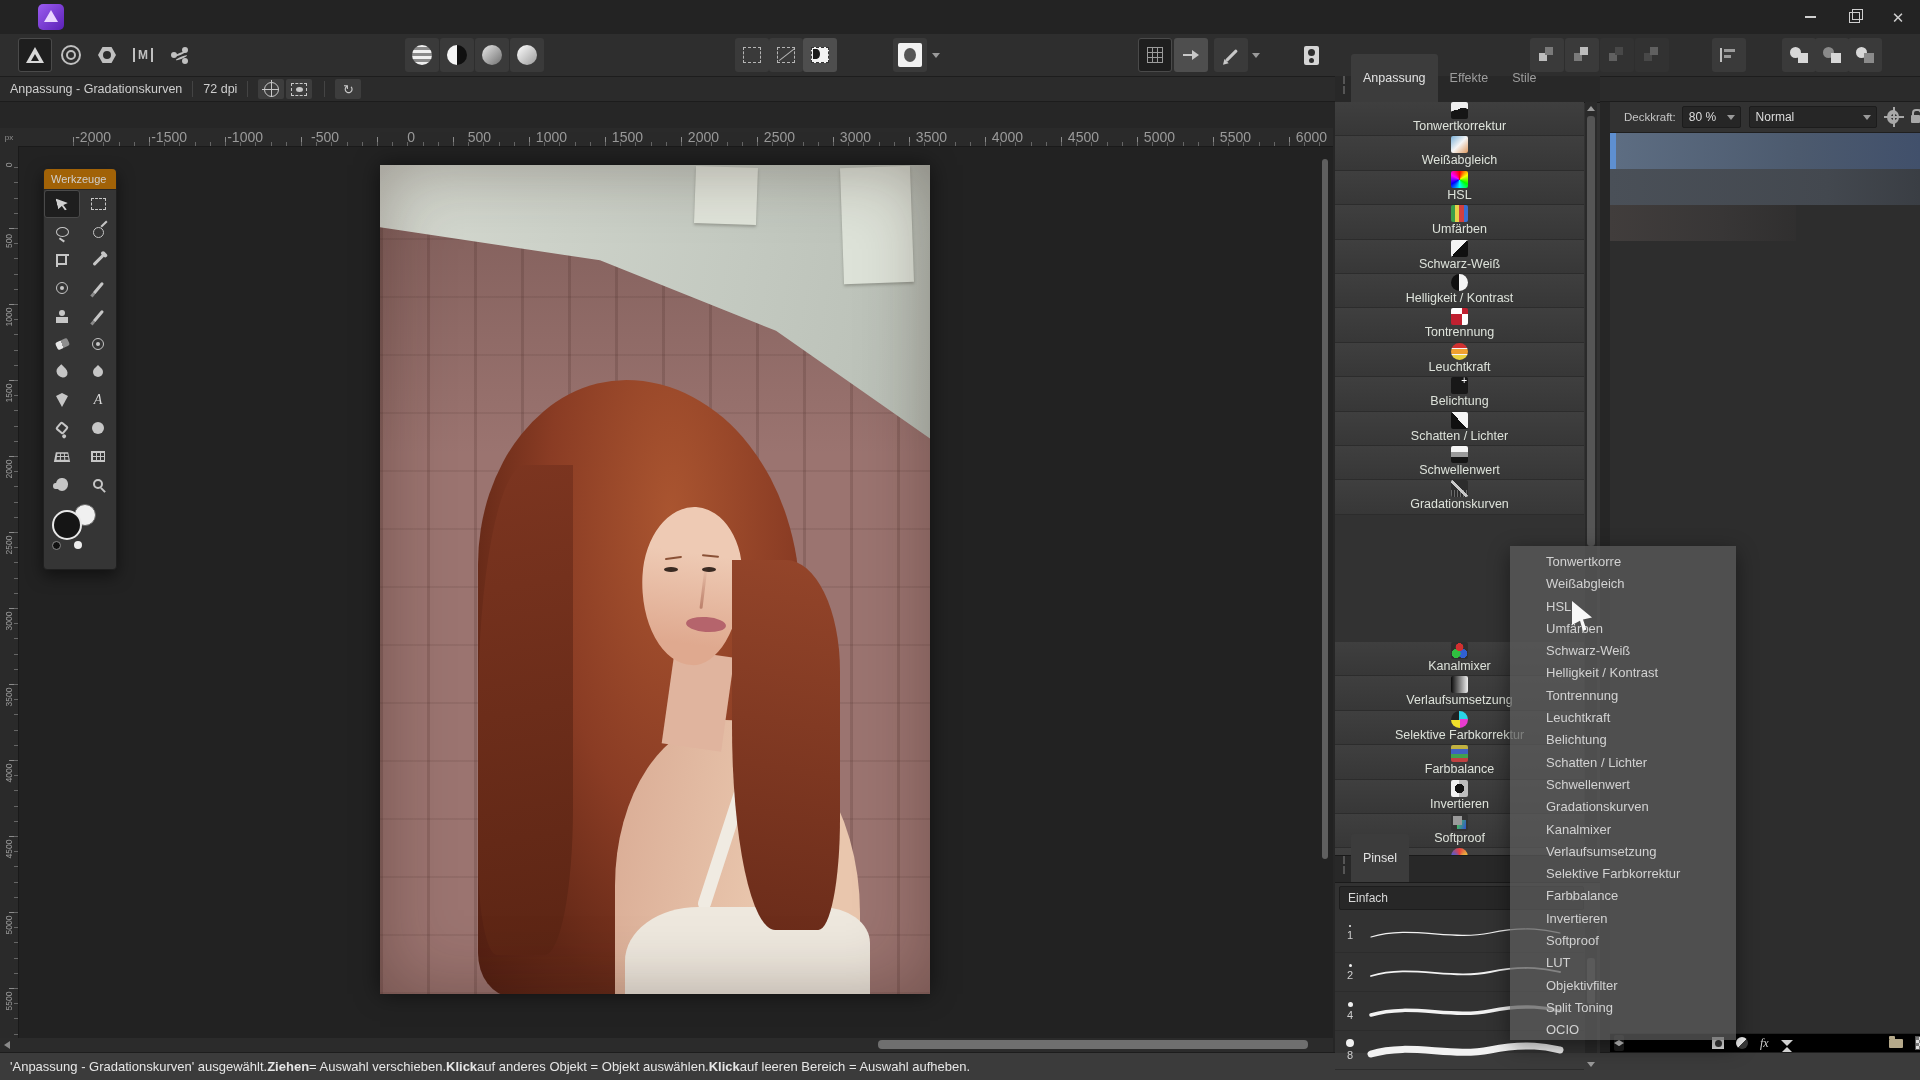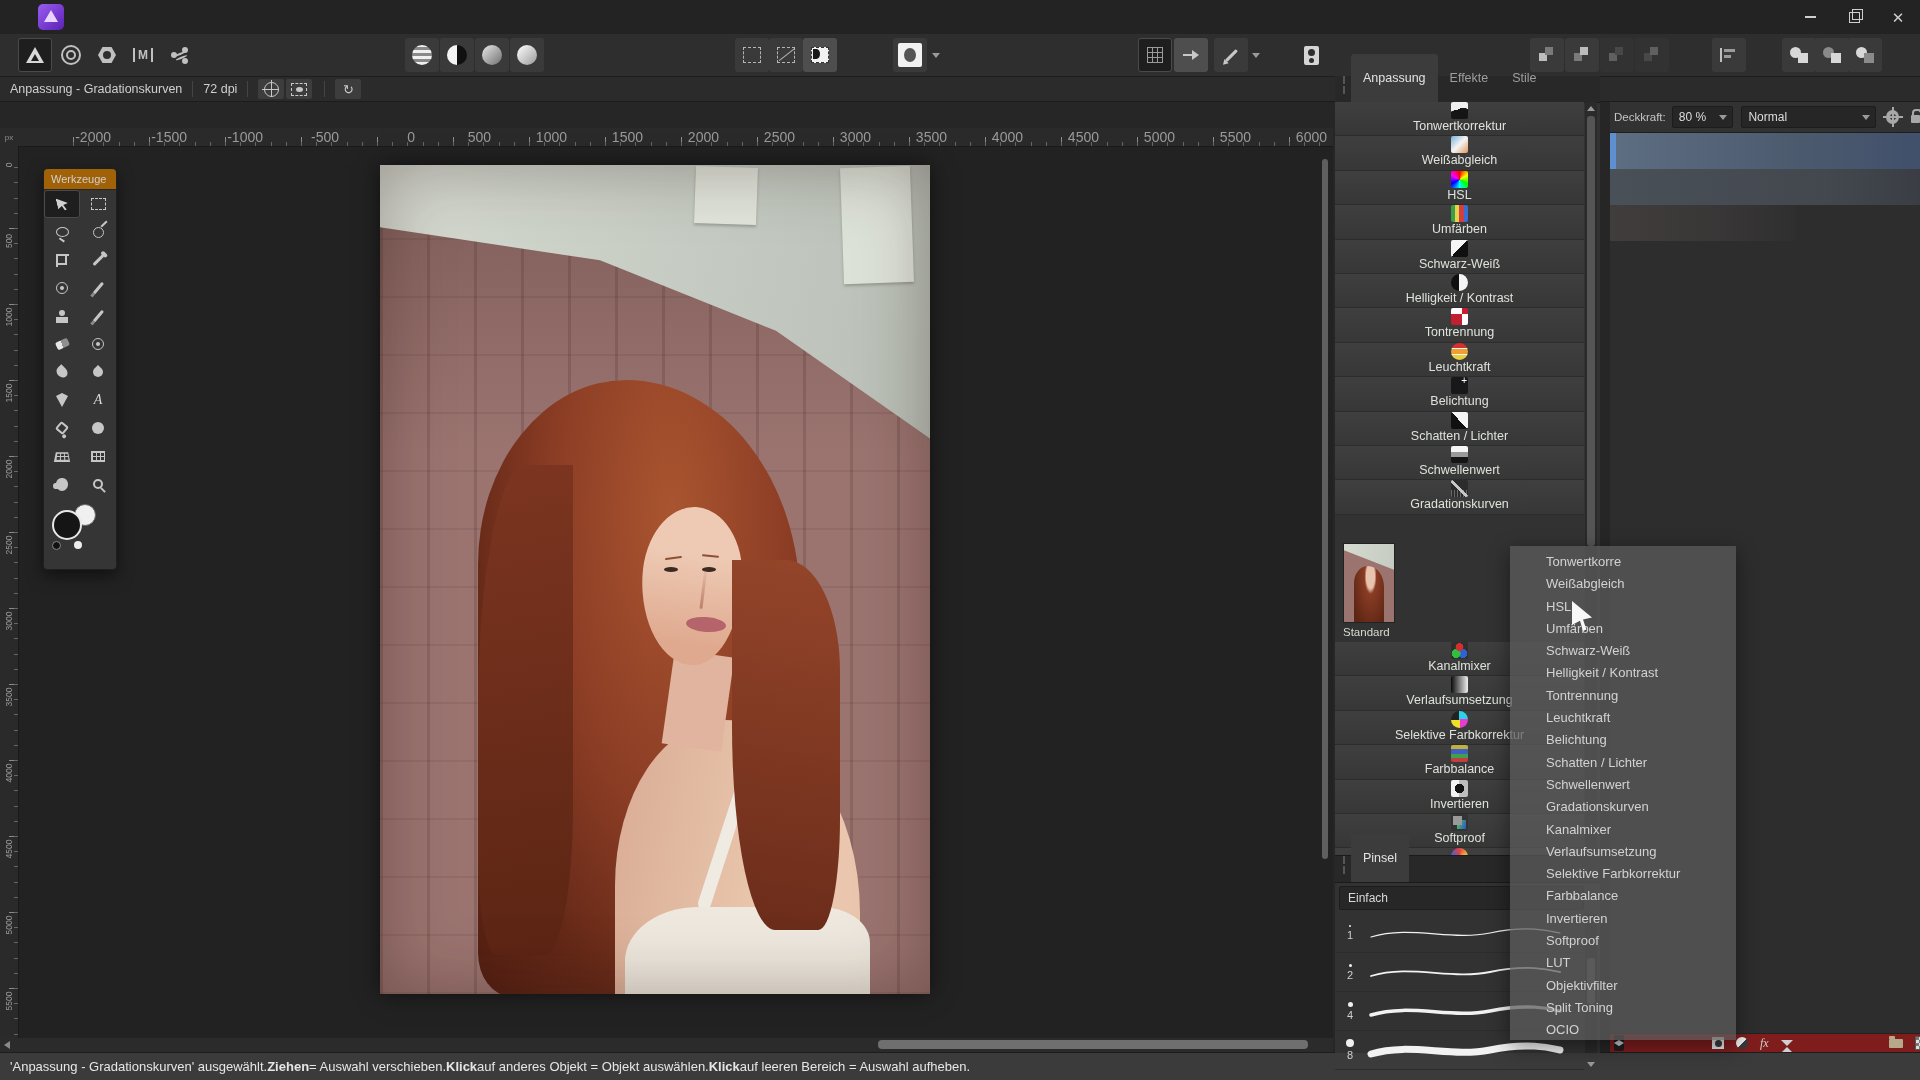--- a/index.html
+++ b/index.html
@@ -299,37 +299,37 @@
   .brush-scroll{position:absolute;left:250px;top:58px;width:12px;height:139px;background:#2a2a2a;}
   .brush-scroll .thumb{position:absolute;left:2px;top:44px;width:8px;height:46px;background:#555;border-radius:3px;}
   .brush-scroll .dn{position:absolute;left:2px;bottom:-14px;width:0;height:0;border-left:4px solid transparent;
       border-right:4px solid transparent;border-top:5px solid #9a9a9a;}
 
   
   .layers-panel{position:absolute;left:1610px;top:102px;width:310px;height:950px;background:#2d2d2d;}
   .burger{margin-left:auto;margin-right:10px;margin-bottom:9px;width:14px;}
   .burger i{display:block;height:2px;background:#b5b5b5;margin-bottom:2px;}
   .layer-controls{height:30px;display:flex;align-items:center;background:#323232;border-bottom:1px solid #1f1f1f;}
-  .lc-label{margin-left:4px;font-size:11.5px;color:#c5c5c5;}
+  .lc-label{margin-left:14px;font-size:11.5px;color:#c5c5c5;}
   .lc-select{height:20px;background:#262626;border:1px solid #1c1c1c;border-radius:2px;
       display:flex;align-items:center;font-size:12px;color:#dcdcdc;}
   .lc-select .caret{margin-left:auto;margin-right:5px;}
   .gear{width:14px;height:14px;border-radius:50%;background:#a8a8a8;position:relative;margin-left:10px;}
   .gear::before{content:"";position:absolute;left:4px;top:4px;width:6px;height:6px;border-radius:50%;background:#323232;}
   .gear::after{content:"";position:absolute;left:6px;top:-3px;width:2px;height:20px;background:#a8a8a8;}
   .gear i{position:absolute;left:-3px;top:6px;width:20px;height:2px;background:#a8a8a8;}
   .lock{width:10px;height:8px;background:#a8a8a8;border-radius:1px;position:relative;margin-left:12px;margin-top:4px;}
   .lock::before{content:"";position:absolute;left:1px;top:-6px;width:6px;height:6px;border:2px solid #a8a8a8;
       border-bottom:none;border-radius:4px 4px 0 0;}
   .layer-rows{position:relative;}
   .lrow{height:36px;}
   .lrow.sel{background:linear-gradient(90deg,#5d6d82,#4c5a6e 60%,#41506b);border-left:6px solid #5e8fd0;}
   .lrow.r2{background:linear-gradient(90deg,#4a5058,#43484f 70%,#3a3e44);}
   .lrow.r3{background:linear-gradient(90deg,#413d3c,#383636 60%,#302f2f);width:60%;}
-  .layers-bottom{position:absolute;left:0;bottom:0;width:310px;height:18px;background:#7f1d1d;
+  .layers-bottom{position:absolute;left:0;bottom:0;width:310px;height:18px;background:#000000;
       border-top:1px solid #222;display:flex;align-items:center;}
   .lb-ic{margin-left:12px;display:flex;align-items:center;justify-content:center;width:18px;height:16px;color:#bdbdbd;}
   .lb-stack{background:#1e1e1e;border-radius:2px;}
   .lb-stack i{width:10px;height:6px;background:#cfcfcf;clip-path:polygon(50% 0,100% 50%,50% 100%,0 50%);
       box-shadow:0 4px 0 #8f8f8f;}
   .lb-mask{width:12px;height:12px;background:#e8e8e8;display:flex;align-items:center;justify-content:center;}
   .lb-mask i{width:7px;height:7px;border-radius:50%;background:#3a3a3a;}
   .lb-adj{width:12px;height:12px;border-radius:50%;background:linear-gradient(135deg,#f0f0f0 50%,#3a3a3a 50%);}
   .lb-fx{font-size:12px;font-style:italic;color:#d0d0d0;font-family:"Liberation Serif",serif;}
   .lb-hour{width:0;height:0;border-left:6px solid transparent;border-right:6px solid transparent;
@@ -689,24 +689,20 @@
         </div>
         <div class="adj-row">
           <span class="adj-ic ic-threshold"></span>
           <span class="adj-label">Schwellenwert</span>
         </div>
         <div class="adj-row">
           <span class="adj-ic ic-curves"></span>
           <span class="adj-label">Gradationskurven</span>
         </div>
       </div>
-    <div class="preset">
-      <div class="preset-thumb"></div>
-      <div class="preset-label">Standard</div>
-    </div>
     <div class="adj-list" style="top:540px">
 
     <div class="adj-row">
           <span class="adj-ic ic-mixer"></span>
           <span class="adj-label">Kanalmixer</span>
         </div>
         <div class="adj-row">
           <span class="adj-ic ic-gradmap"></span>
           <span class="adj-label">Verlaufsumsetzung</span>
         </div>

